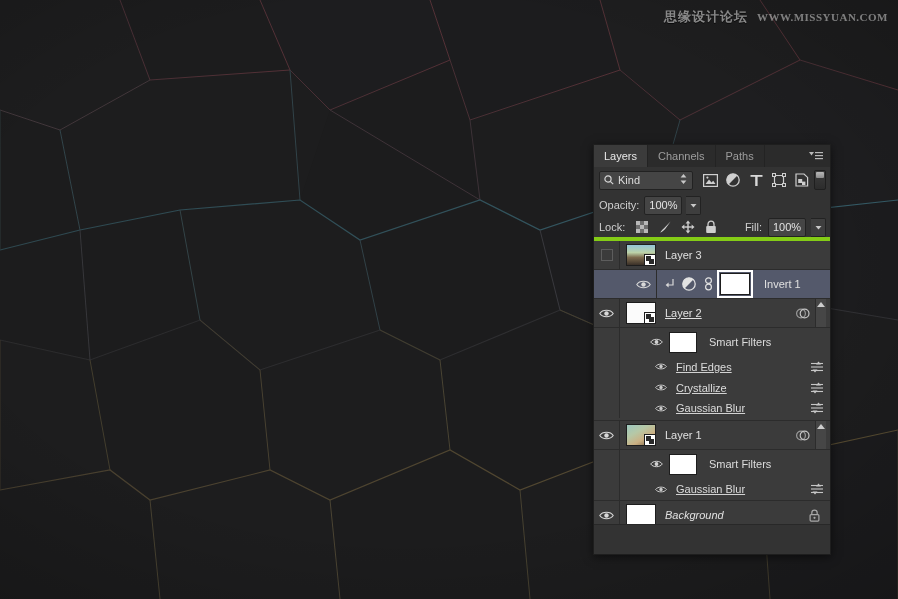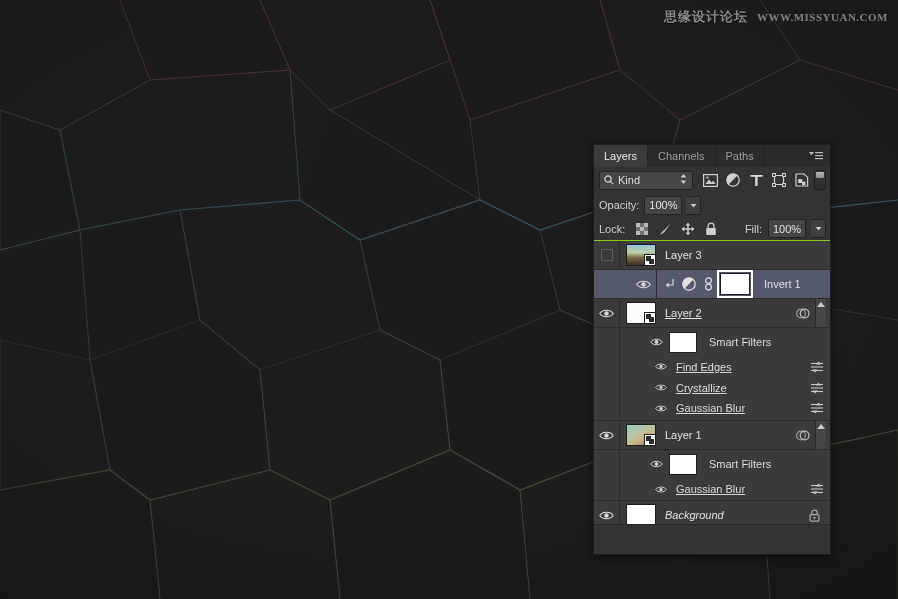--- a/index.html
+++ b/index.html
@@ -231,21 +231,21 @@
   }
 
   
   .lock-row {
     height: 24px;
     display: flex;
     align-items: center;
     padding: 0 4px 0 5px;
     gap: 6px;
     background: #333333;
-    border-bottom: 1px solid #84cc16;
+    border-bottom: 4px solid #84cc16;
     flex: 0 0 auto;
   }
   .lock-icons { display: flex; align-items: center; gap: 9px; margin-left: 4px; }
   .lockicon { width: 14px; height: 14px; display: flex; align-items: center; justify-content: center; cursor: default; }
 
   
   .layer-list {
     flex: 1 1 auto;
     background: #3b3b3b;
     overflow: hidden;

